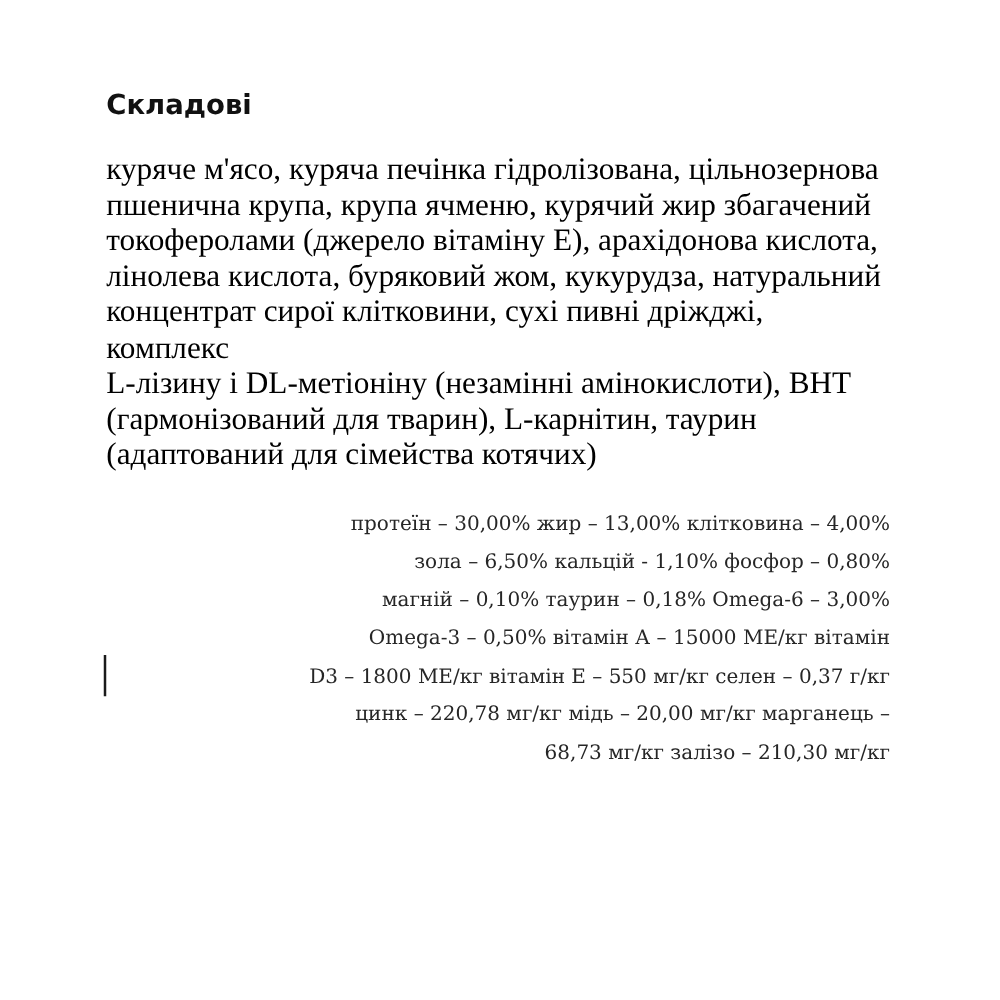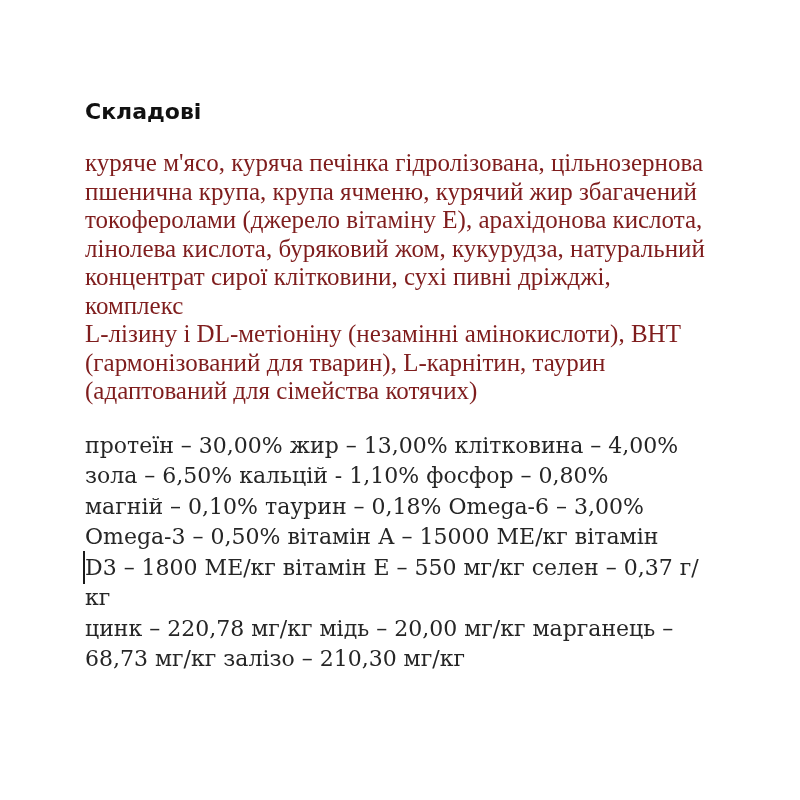--- a/index.html
+++ b/index.html
@@ -20,45 +20,46 @@
   }
   .section-heading {
     margin: 0;
     font-family: "DejaVu Sans", sans-serif;
     font-weight: 700;
     font-size: 22px;
     line-height: 26px;
     color: #111111;
   }
   .heading-ingredients {
-    padding-top: 99px;
+    padding-top: 72px;
   }
   .heading-composition {
     margin-top: 77px;
   }
   .lines {
     white-space: pre-line;
     margin: 0;
   }
   .ingredients-text {
     margin-top: 24px;
     font-family: "Liberation Serif", serif;
     font-size: 25px;
     line-height: 28.5px;
-    color: #7f1d1d;
+    color: #000000;
   }
   .composition-wrap {
     position: relative;
     margin-top: 25px;
   }
   .composition-text {
     font-family: "DejaVu Serif", serif;
-    font-size: 22px;
+    font-size: 16px;
     line-height: 30.5px;
     color: #262626;
+    text-align: right;
   }
   .caret {
     position: absolute;
     left: -2px;
     top: 120px;          
     width: 2px;
     height: 33px;
     background: #1a1a1a;
   }
 </style>

